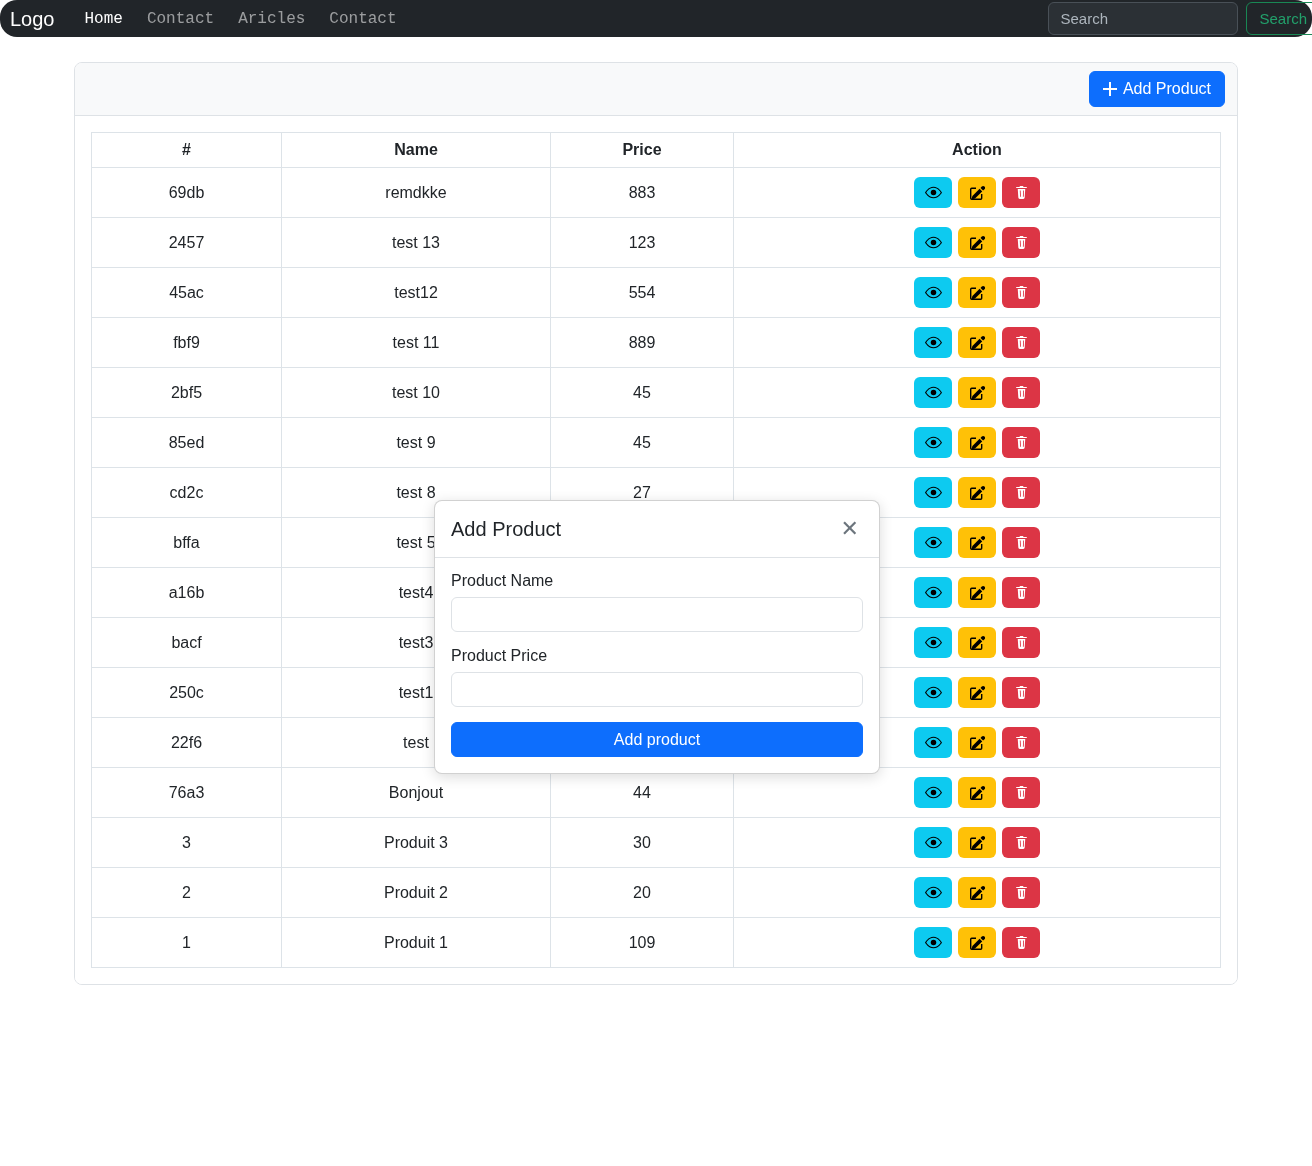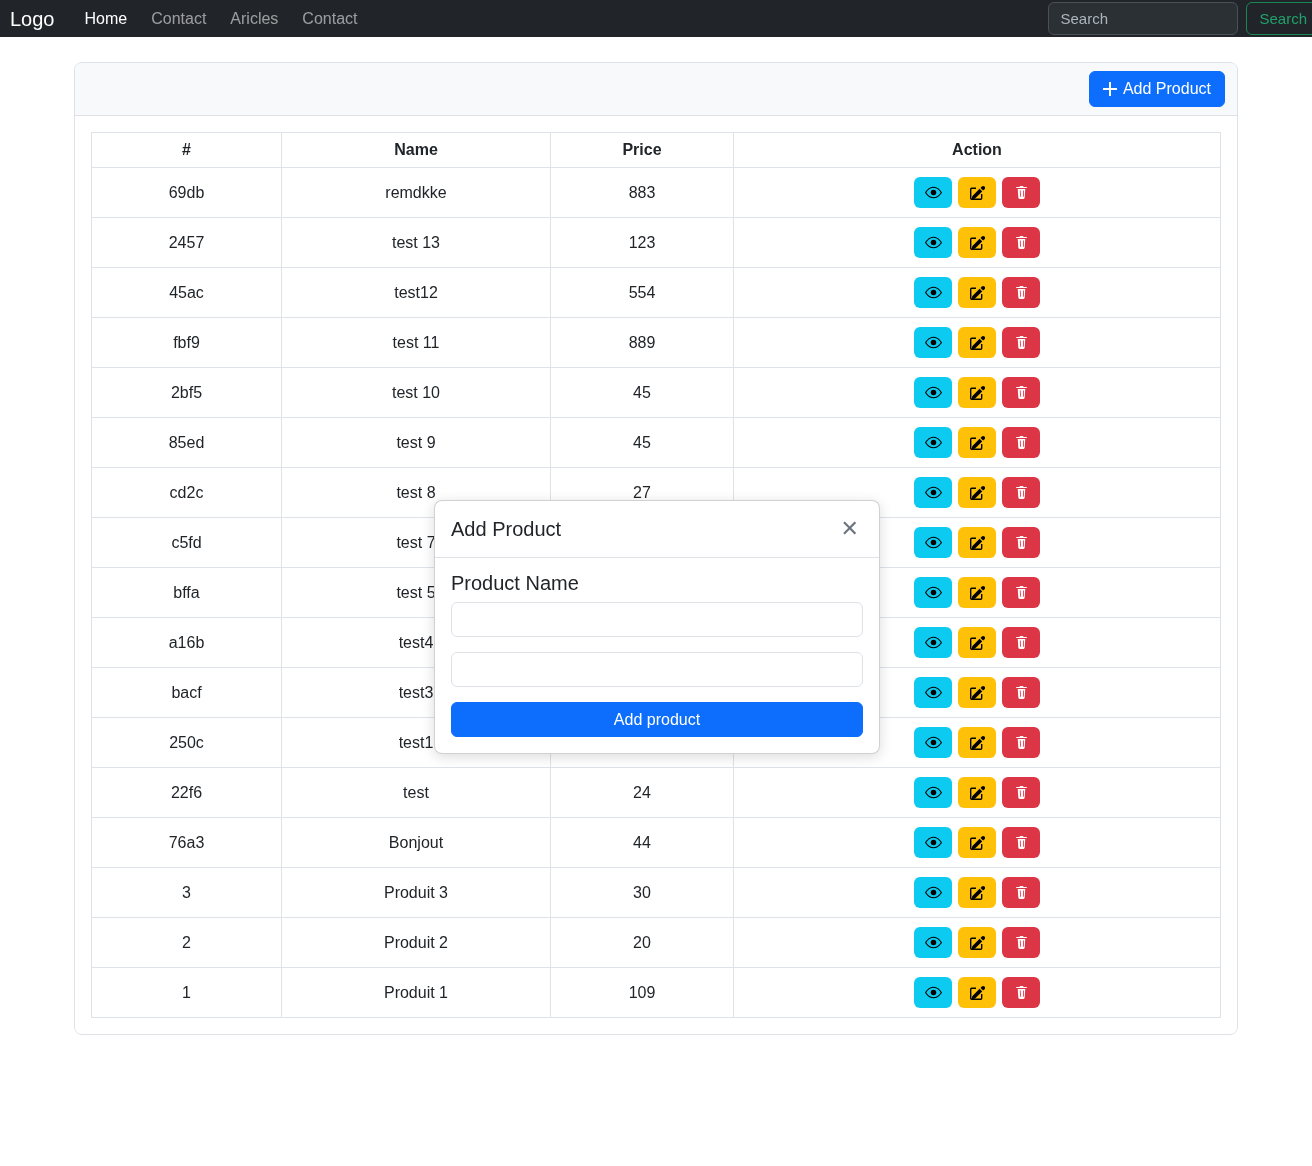--- a/index.html
+++ b/index.html
@@ -12,29 +12,30 @@
   }
 
   
   .navbar {
     height: 37px;
     background: #212529;
     display: flex;
     align-items: center;
     padding: 0 8px 0 10px;
     position: relative;
+    border-radius: 17px;
   }
   .nav-brand {
     color: #ffffff;
     font-size: 20px;
     line-height: 1;
     margin-right: 18px;
     white-space: nowrap;
   }
-  .nav-links { display: flex; align-items: flex-end; gap: 0; }
+  .nav-links { display: flex; align-items: flex-end; gap: 0; font-family: Liberation Mono, monospace; }
   .nav-link {
     color: rgba(255,255,255,.55);
     font-size: 16px;
     padding: 0 12px;
     text-decoration: none;
     white-space: nowrap;
     cursor: pointer;
   }
   .nav-link.active { color: #ffffff; }
   .nav-right {
@@ -181,21 +182,21 @@
     border: none; background: transparent;
     color: #6c757d;
     font-size: 22px; line-height: 1;
     cursor: pointer;
     padding: 2px 4px;
     font-family: "Liberation Sans", sans-serif;
   }
   .modal-body { padding: 14px 16px 16px 16px; }
   .form-label {
     display: block;
-    font-size: 20px;
+    font-size: 16px;
     color: #212529;
     margin-bottom: 7px;
   }
   .form-control {
     width: 100%;
     height: 35px;
     border: 1px solid #dee2e6;
     border-radius: 6px;
     background: #fff;
     padding: 0 11px;
@@ -443,47 +444,20 @@
                   <button class="icon-btn btn-del">
                     <svg width="15" height="15" viewBox="0 0 16 16" fill="#fff">
                       <path d="M6.5 1h3a.5.5 0 0 1 .5.5V2h3.2a.6.6 0 0 1 0 1.2H2.8a.6.6 0 0 1 0-1.2H6v-.5A.5.5 0 0 1 6.5 1z"></path>
                       <path d="M4 4.3h8l-.6 9.1a1.6 1.6 0 0 1-1.6 1.5H6.2a1.6 1.6 0 0 1-1.6-1.5L4 4.3zm2.2 1.5.3 6.6h.9l-.3-6.6zm3.6 0-.3 6.6h.9l.3-6.6z"></path>
                     </svg>
                   </button>
                 </div>
               </td>
             </tr>
             <tr>
-              <td class="id-cell">c5fd</td>
-              <td>test 7</td>
-              <td></td>
-              <td>
-                <div class="action-group">
-                  <button class="icon-btn btn-view">
-                    <svg width="17" height="17" viewBox="0 0 16 16" fill="#000">
-                      <path d="M16 8s-3-5.5-8-5.5S0 8 0 8s3 5.5 8 5.5S16 8 16 8zM1.2 8a13 13 0 0 1 1.7-2.2C4.1 4.5 5.9 3.5 8 3.5s3.9 1 5.1 2.3A13 13 0 0 1 14.8 8a13 13 0 0 1-1.7 2.2C11.9 11.5 10.1 12.5 8 12.5s-3.9-1-5.1-2.3A13 13 0 0 1 1.2 8z"></path>
-                      <circle cx="8" cy="8" r="2.6"></circle>
-                    </svg>
-                  </button>
-                  <button class="icon-btn btn-edit">
-                    <svg width="16" height="16" viewBox="0 0 16 16" fill="#000">
-                      <path d="M15.5 1.6a1.9 1.9 0 0 0-2.7 0L11.5 2.9l2.6 2.6 1.4-1.3a1.9 1.9 0 0 0 0-2.6zM10.6 3.8 3.4 11l-.9 3.5L6 13.6l7.2-7.2-2.6-2.6z"></path>
-                      <path d="M1 4.2A1.7 1.7 0 0 1 2.7 2.5H7v1.4H2.7a.3.3 0 0 0-.3.3v9a.3.3 0 0 0 .3.3h9a.3.3 0 0 0 .3-.3V9h1.4v4.2a1.7 1.7 0 0 1-1.7 1.7h-9A1.7 1.7 0 0 1 1 13.2z"></path>
-                    </svg>
-                  </button>
-                  <button class="icon-btn btn-del">
-                    <svg width="15" height="15" viewBox="0 0 16 16" fill="#fff">
-                      <path d="M6.5 1h3a.5.5 0 0 1 .5.5V2h3.2a.6.6 0 0 1 0 1.2H2.8a.6.6 0 0 1 0-1.2H6v-.5A.5.5 0 0 1 6.5 1z"></path>
-                      <path d="M4 4.3h8l-.6 9.1a1.6 1.6 0 0 1-1.6 1.5H6.2a1.6 1.6 0 0 1-1.6-1.5L4 4.3zm2.2 1.5.3 6.6h.9l-.3-6.6zm3.6 0-.3 6.6h.9l.3-6.6z"></path>
-                    </svg>
-                  </button>
-                </div>
-              </td>
-            </tr>
-            <tr>
               <td class="id-cell">bffa</td>
               <td>test 5</td>
               <td></td>
               <td>
                 <div class="action-group">
                   <button class="icon-btn btn-view">
                     <svg width="17" height="17" viewBox="0 0 16 16" fill="#000">
                       <path d="M16 8s-3-5.5-8-5.5S0 8 0 8s3 5.5 8 5.5S16 8 16 8zM1.2 8a13 13 0 0 1 1.7-2.2C4.1 4.5 5.9 3.5 8 3.5s3.9 1 5.1 2.3A13 13 0 0 1 14.8 8a13 13 0 0 1-1.7 2.2C11.9 11.5 10.1 12.5 8 12.5s-3.9-1-5.1-2.3A13 13 0 0 1 1.2 8z"></path>
                       <circle cx="8" cy="8" r="2.6"></circle>
                     </svg>
@@ -727,16 +701,17 @@
 </div>
 
 <div class="modal">
   <div class="modal-header">
     <span class="modal-title">Add Product</span>
     <button class="modal-close">✕</button>
   </div>
   <div class="modal-body">
     <label class="form-label">Product Name</label>
     <input class="form-control" type="text" value="" style="">
+    <label class="form-label">Product Price</label>
     <input class="form-control" type="text" value="" style="">
     <button class="btn-block">Add product</button>
   </div>
 </div>
 
 </body></html>

